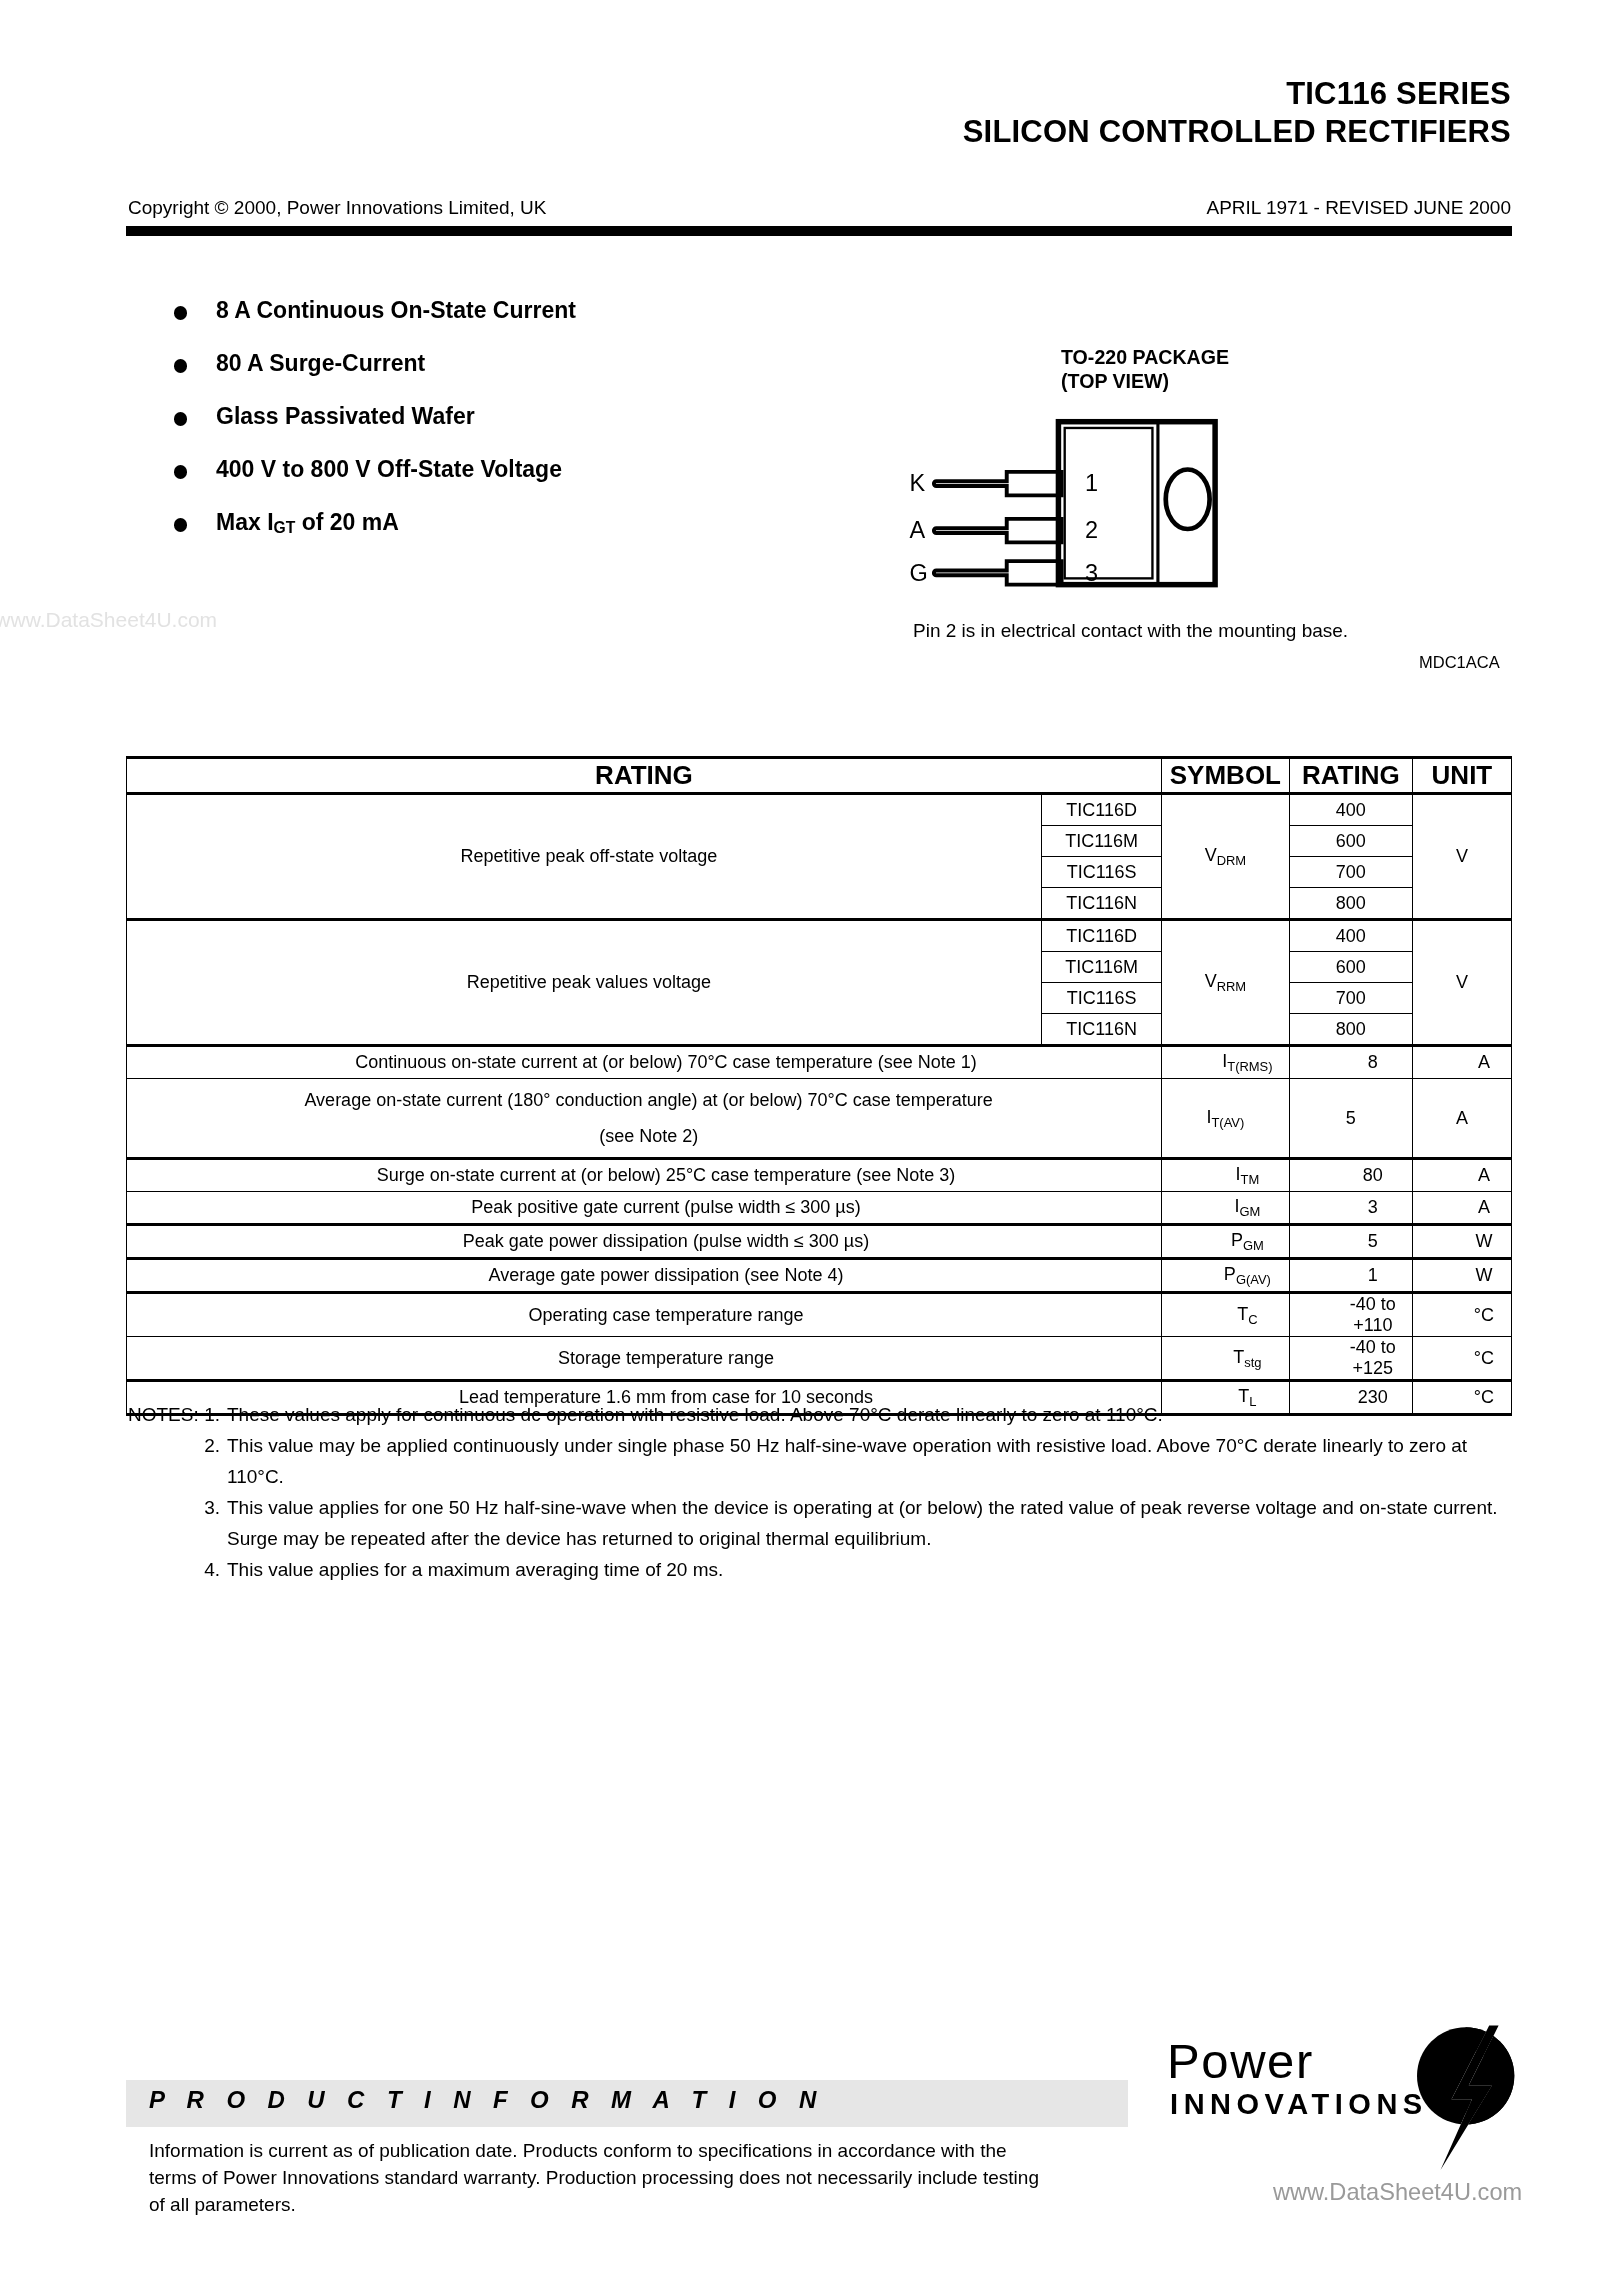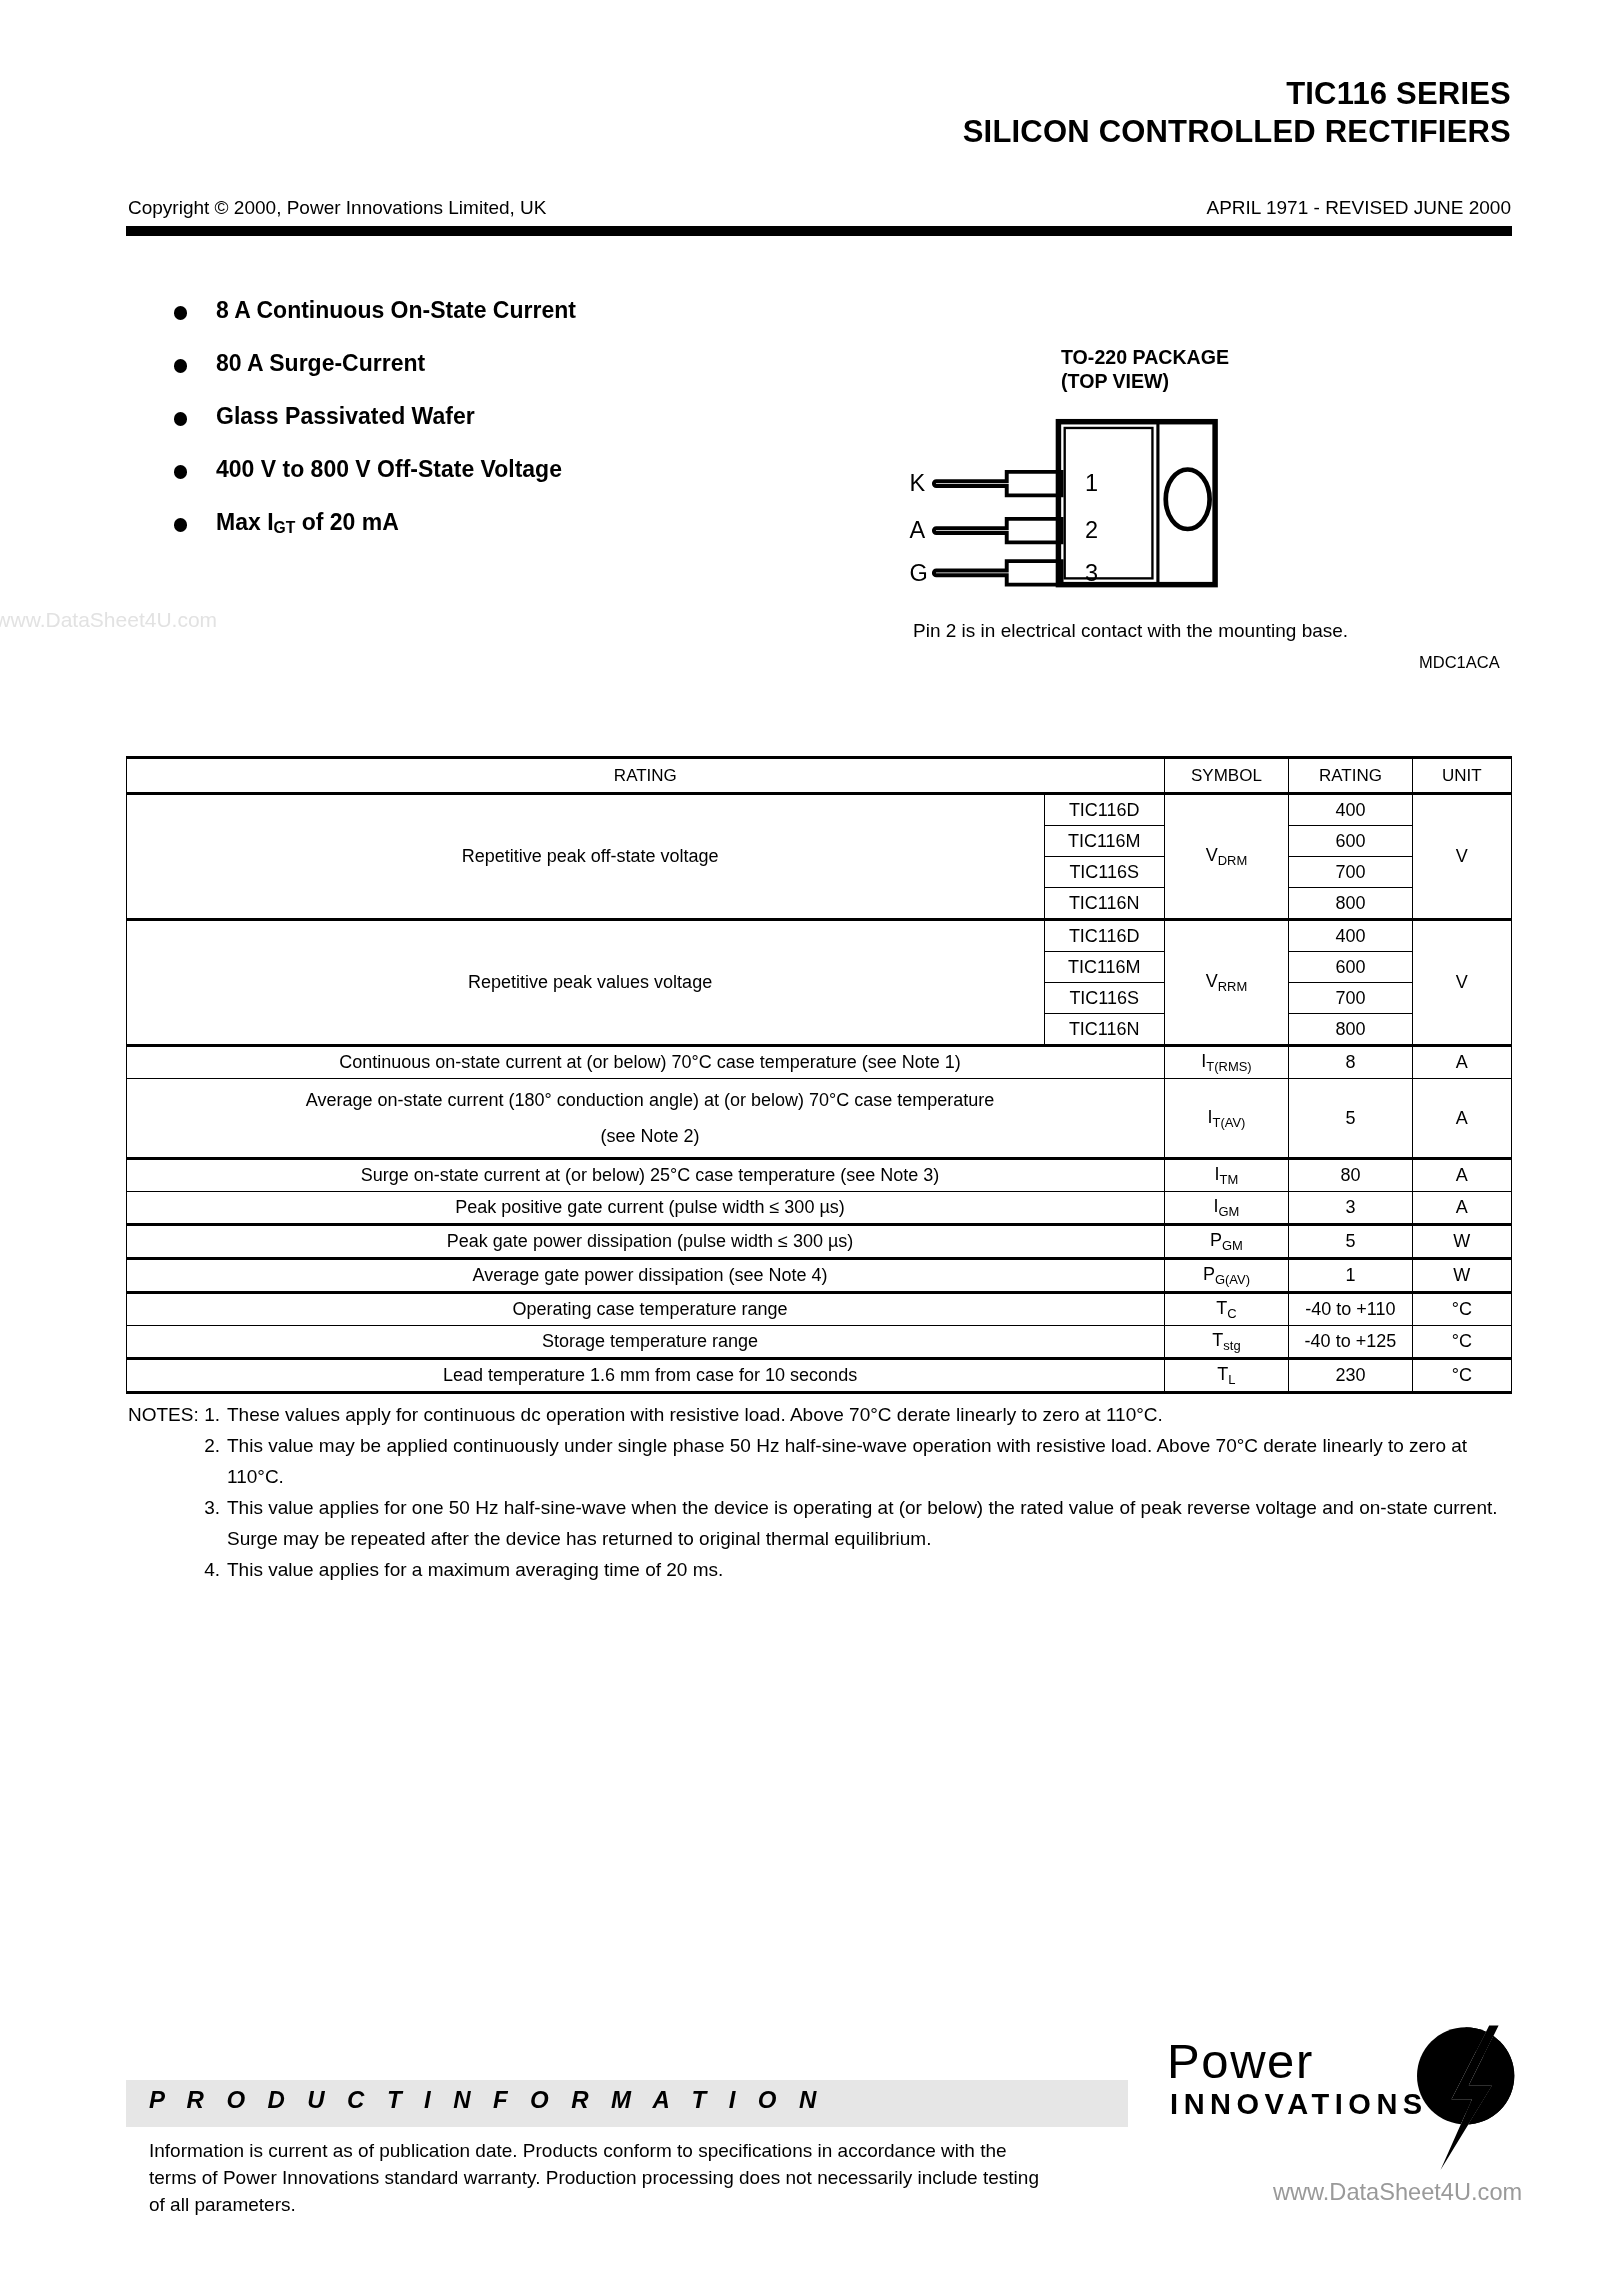--- a/index.html
+++ b/index.html
@@ -78,40 +78,40 @@
     border-collapse:collapse;
     font-size:18px;
   }
   .tbl td, .tbl th {
     border:0.8px solid #000;
     padding:0;
     vertical-align:middle;
   }
   .tbl .thead td {
     border-top:3.1px solid #000;
-    font-weight:normal;
+    font-weight:bold;
     text-align:center;
     height:33px;
-    font-size:17px;
+    font-size:26px;
     margin-left:44px;
   }
   .c-rating { width:793px; }
   .c-part   { width:104px; }
   .c-sym    { width:108px; }
   .c-val    { width:107px; }
   .c-unit   { width:86px; }
 
   .tbl td.rating-cell {
     padding-left:9.4px; text-align:center;
   }
   .tbl td.rating-cell.two-line { line-height:36px; padding-top:3.1px; padding-bottom:3.1px; }
   .tbl td.ctr { text-align:center; }
   .tbl td.grp-sep { border-top:3.1px solid #000; }
   .tbl td.grp-bot { border-bottom:3.1px solid #000; }
-  .tbl .r-single td { height:31px; }
+  .tbl .r-single td { height:31px;padding-left:44px; }
   .tbl .part-cell { text-align:center; height:30px; border-left:0.8px solid #000; }
   sub { font-size:0.72em; vertical-align:-0.28em; }
 
   
   .notes {
     position:absolute; left:128px; top:1399px;
     width:1390px; font-size:19px; line-height:31px;
   }
   .notes-label { position:absolute; left:0; top:0; }
   .note-list { margin:0; padding:0; list-style:none; }

